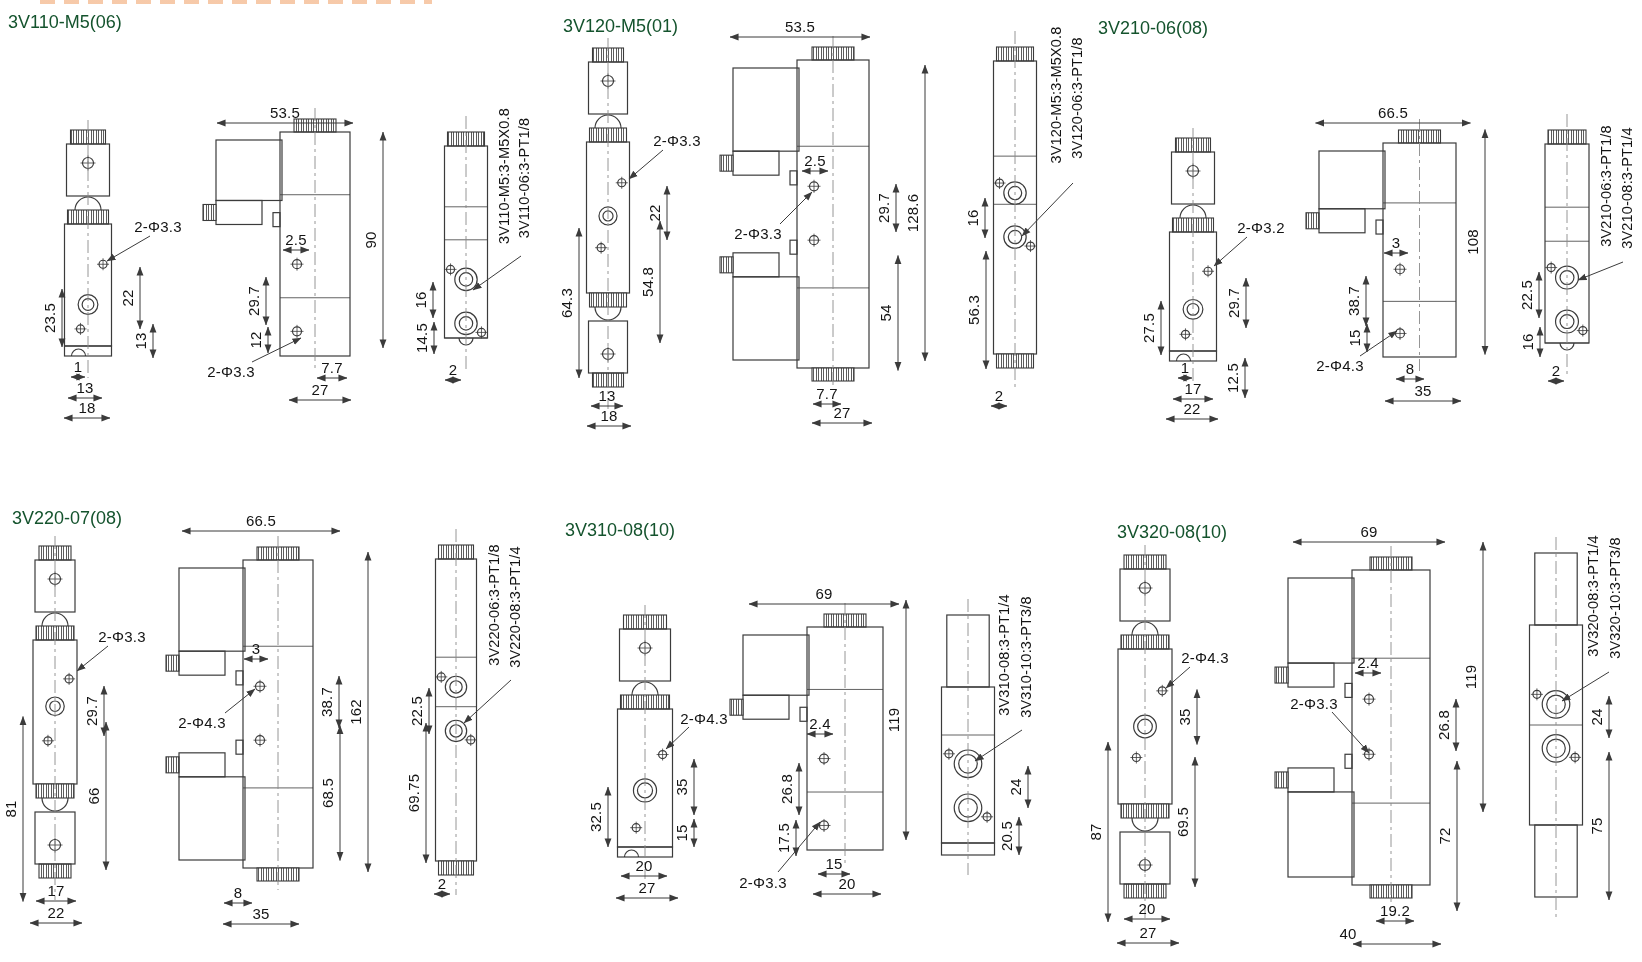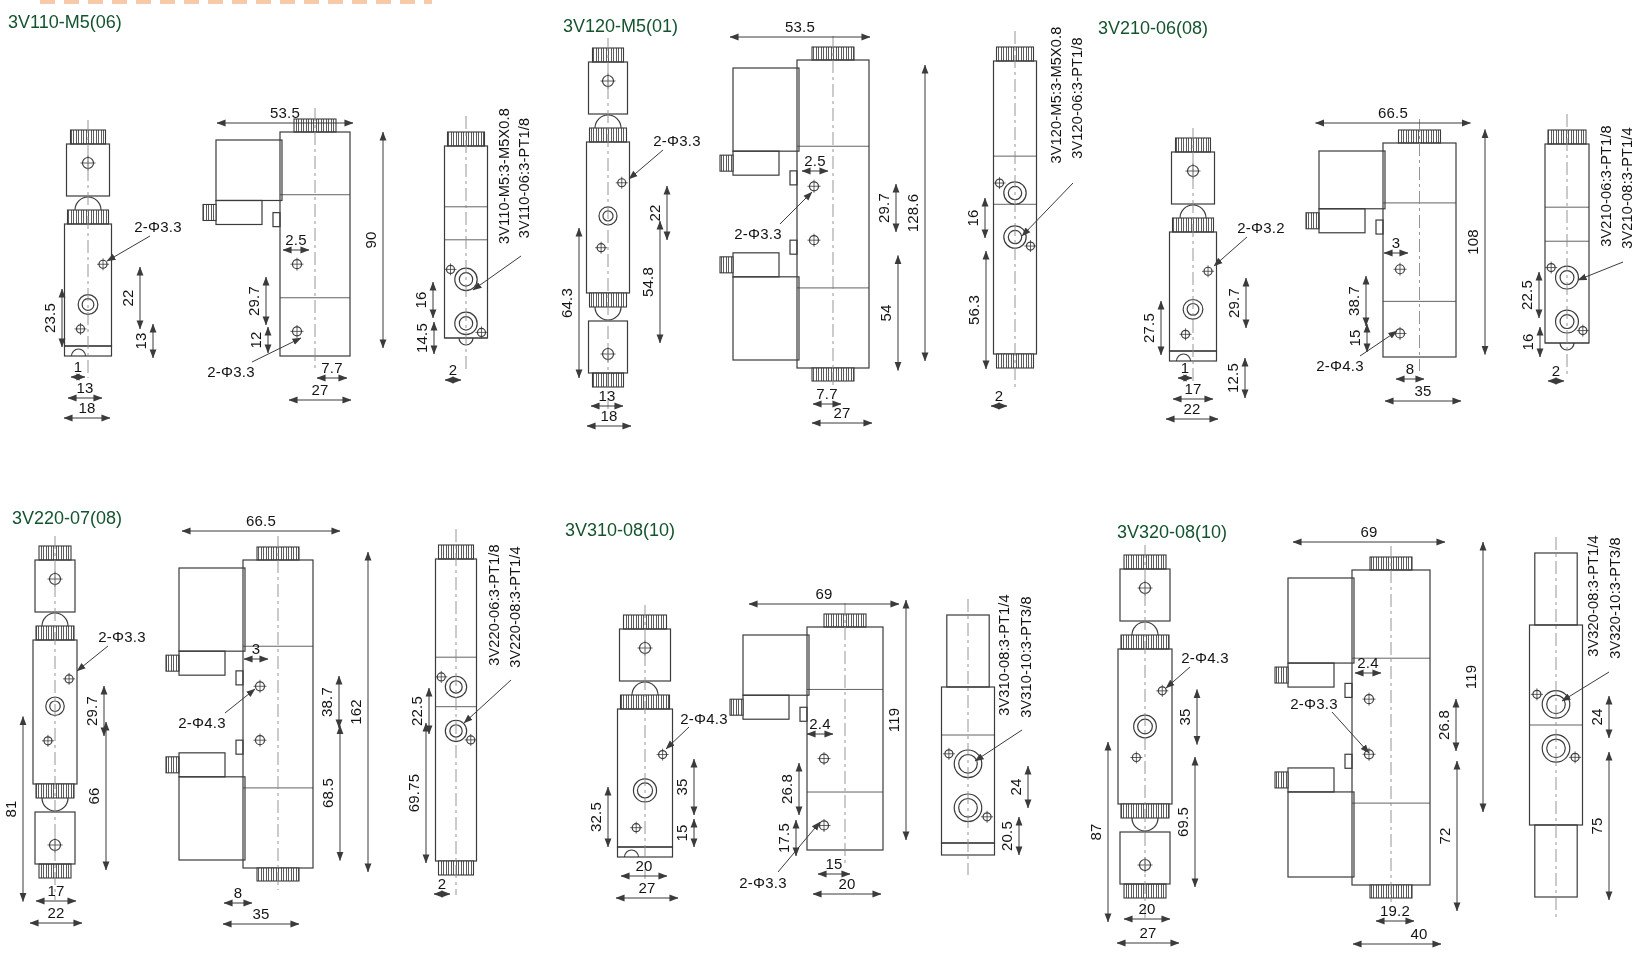--- a/index.html
+++ b/index.html
@@ -589,20 +589,20 @@
       <span class="dim rot" style="left: 1095px; top: 832px;">87</span>
       <span class="dim" style="left: 1147px; top: 908px;">20</span>
       <span class="dim" style="left: 1148px; top: 932px;">27</span>
       <span class="dim" style="left: 1369px; top: 531px;">69</span>
       <span class="dim" style="left: 1368px; top: 662px;">2.4</span>
       <span class="dim" style="left: 1314px; top: 703px;">2-Φ3.3</span>
       <span class="dim rot" style="left: 1443px; top: 725px;">26.8</span>
       <span class="dim rot" style="left: 1444px; top: 836px;">72</span>
       <span class="dim rot" style="left: 1470px; top: 677px;">119</span>
       <span class="dim" style="left: 1395px; top: 910px;">19.2</span>
-      <span class="dim" style="left: 1419px; top: 933px;">40</span>
+      <span class="dim" style="left: 1348px; top: 933px;">40</span>
       <span class="dim rot" style="left: 1596px; top: 717px;">24</span>
       <span class="dim rot" style="left: 1596px; top: 826px;">75</span>
       <span class="dim rot part" style="left: 1593px; top: 596px;">3V320-08:3-PT1/4</span>
       <span class="dim rot part" style="left: 1615px; top: 598px;">3V320-10:3-PT3/8</span>
     </div>
   <div class="red-artifact"></div>
 </div>
 
 </body></html>

